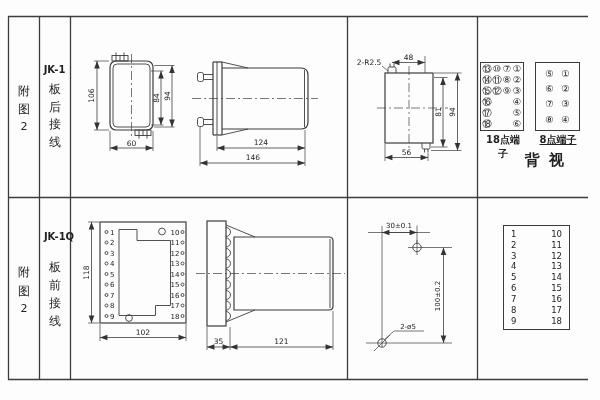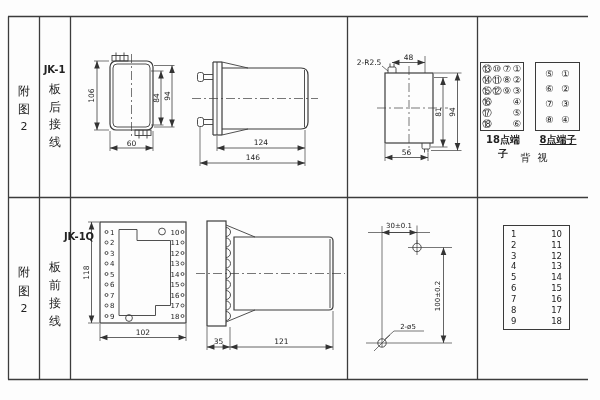--- a/index.html
+++ b/index.html
@@ -18,21 +18,21 @@
   .pt{fill:#222;stroke:none !important;font-size:7px;font-family:"DejaVu Sans",sans-serif;}
   #ah path{fill:#333;stroke:none;}
   .cn{position:absolute;font-size:12px;line-height:13px;text-align:center;color:#222;}
   .model{font-size:10px;font-weight:600;}
   .tbox{position:absolute;border:1.5px solid #3a3a3a;background:transparent;
         display:flex;flex-direction:column;justify-content:space-evenly;box-sizing:border-box;}
   .trow{display:flex;justify-content:space-between;padding:0 1px;}
   .trow8{display:flex;justify-content:center;gap:6px;}
   .tcell{width:10px;font-size:9.5px;line-height:1;text-align:center;color:#222;}
   .tlabel{position:absolute;font-size:10px;font-weight:600;text-align:center;color:#222;}
-  .vlabel{position:absolute;font-size:10px;font-weight:400;letter-spacing:2px;text-align:center;color:#222;}
+  .vlabel{position:absolute;font-size:15px;font-weight:700;letter-spacing:2px;text-align:right;color:#222;}
   .ftable{position:absolute;border:1.5px solid #3a3a3a;box-sizing:border-box;
           display:flex;justify-content:space-between;padding:4px 7px;}
   .fcol{display:flex;flex-direction:column;justify-content:space-between;font-size:8.5px;line-height:1;}
   .fcol.r{text-align:right;}
 </style>
 </head>
 <body>
 
 <div class="page">
 
@@ -244,21 +244,21 @@
   <div class="cn" style="left:9px;top:120px;width:30px;font-size:11px;">2</div>
   <div class="cn model" style="left:39px;top:63px;width:31px;">JK-1</div>
   <div class="cn" style="left:40px;top:83px;width:30px;">板</div>
   <div class="cn" style="left:40px;top:101px;width:30px;">后</div>
   <div class="cn" style="left:40px;top:118px;width:30px;">接</div>
   <div class="cn" style="left:40px;top:136px;width:30px;">线</div>
 
   <div class="cn" style="left:9px;top:266px;width:30px;">附</div>
   <div class="cn" style="left:9px;top:285px;width:30px;">图</div>
   <div class="cn" style="left:9px;top:302px;width:30px;font-size:11px;">2</div>
-  <div class="cn model" style="left:39px;top:230px;width:40px;margin-left:20px;">JK-1Q</div>
+  <div class="cn model" style="left:39px;top:230px;width:40px;">JK-1Q</div>
   <div class="cn" style="left:40px;top:261px;width:30px;">板</div>
   <div class="cn" style="left:40px;top:279px;width:30px;">前</div>
   <div class="cn" style="left:40px;top:297px;width:30px;">接</div>
   <div class="cn" style="left:40px;top:315px;width:30px;">线</div>
 
   <div class="tbox" style="left:480px;top:62px;width:44px;height:69px;">
     <div class="trow">
         <span class="tcell">⑬</span>
         <span class="tcell">⑩</span>
         <span class="tcell">⑦</span>

